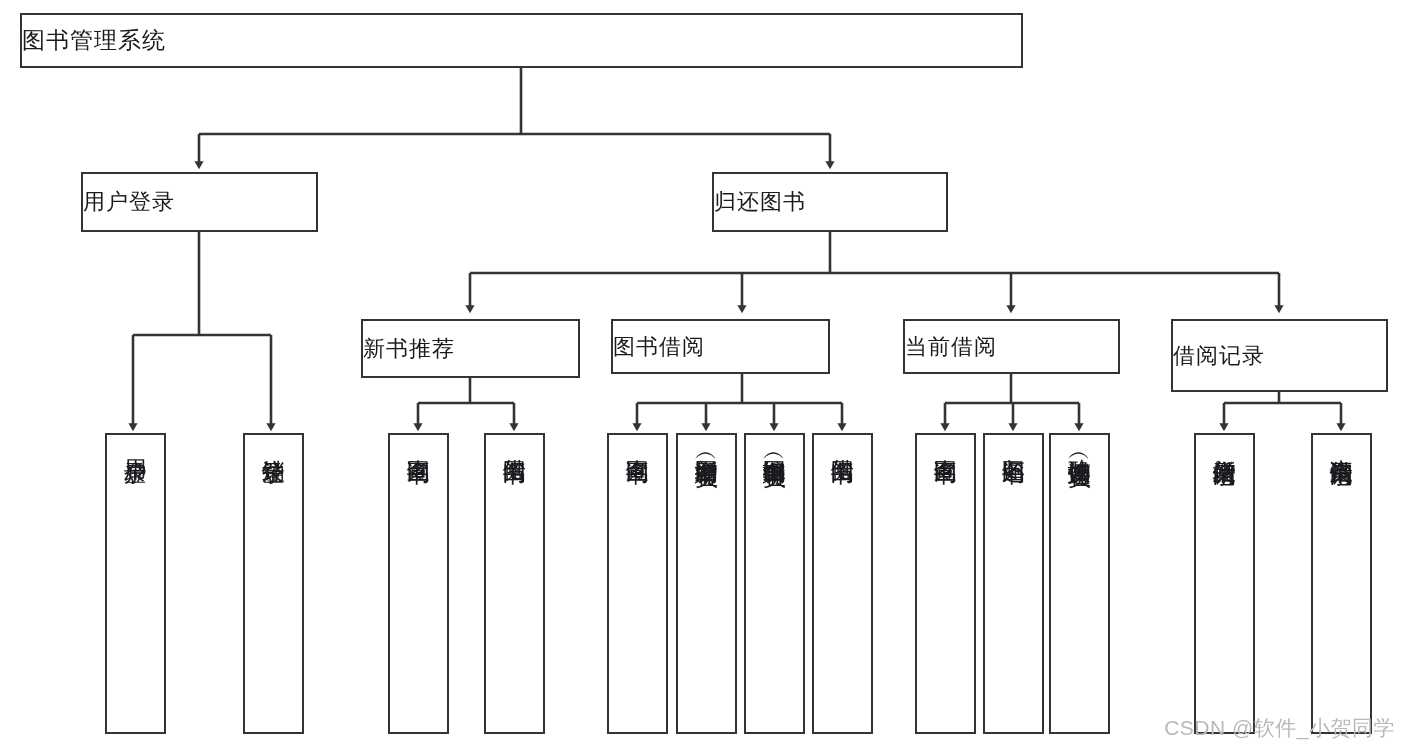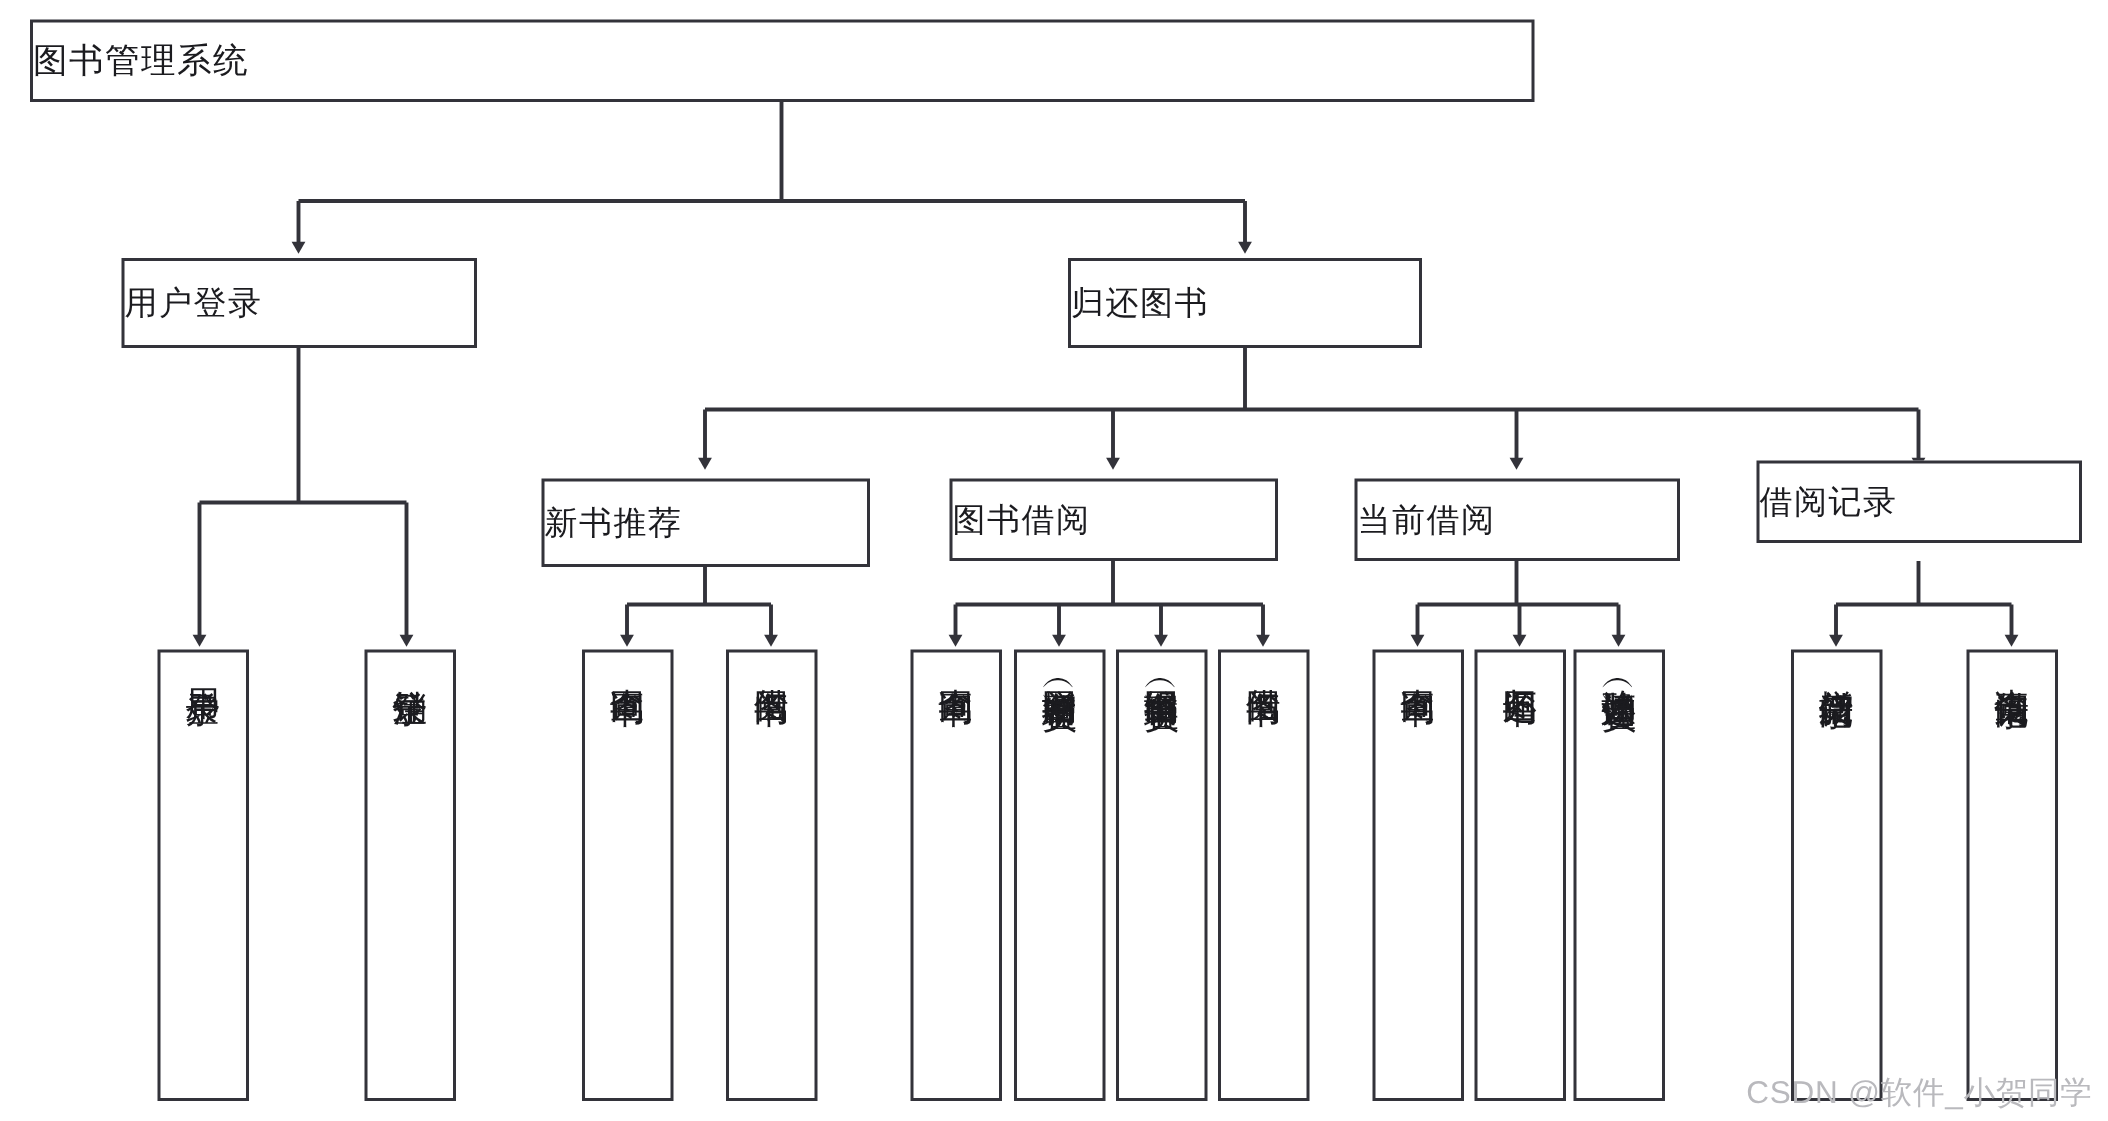--- a/index.html
+++ b/index.html
@@ -129,27 +129,27 @@
   <div class="node horiz" style="left:81px; top:172px; width:237px; height:60px;">
     <span>用户登录</span>
   </div>
   <div class="node horiz" style="left:712px; top:172px; width:236px; height:60px;">
     <span>归还图书</span>
   </div>
 
   <div class="node horiz" style="left:361px; top:319px; width:219px; height:59px;">
     <span>新书推荐</span>
   </div>
-  <div class="node horiz" style="left:633px; top:319px; width:219px; height:55px;">
+  <div class="node horiz" style="left:611px; top:319px; width:219px; height:55px;">
     <span>图书借阅</span>
   </div>
   <div class="node horiz" style="left:903px; top:319px; width:217px; height:55px;">
     <span>当前借阅</span>
   </div>
-  <div class="node horiz" style="left:1171px; top:307px; width:217px; height:55px;">
+  <div class="node horiz" style="left:1171px; top:319px; width:217px; height:73px;">
     <span>借阅记录</span>
   </div>
 
   <div class="node vert" style="left:105px; top:433px; width:61px; height:301px;">
     <span class="vtext">用户登录</span>
   </div>
   <div class="node vert" style="left:243px; top:433px; width:61px; height:301px;">
     <span class="vtext">注销登录</span>
   </div>
 

